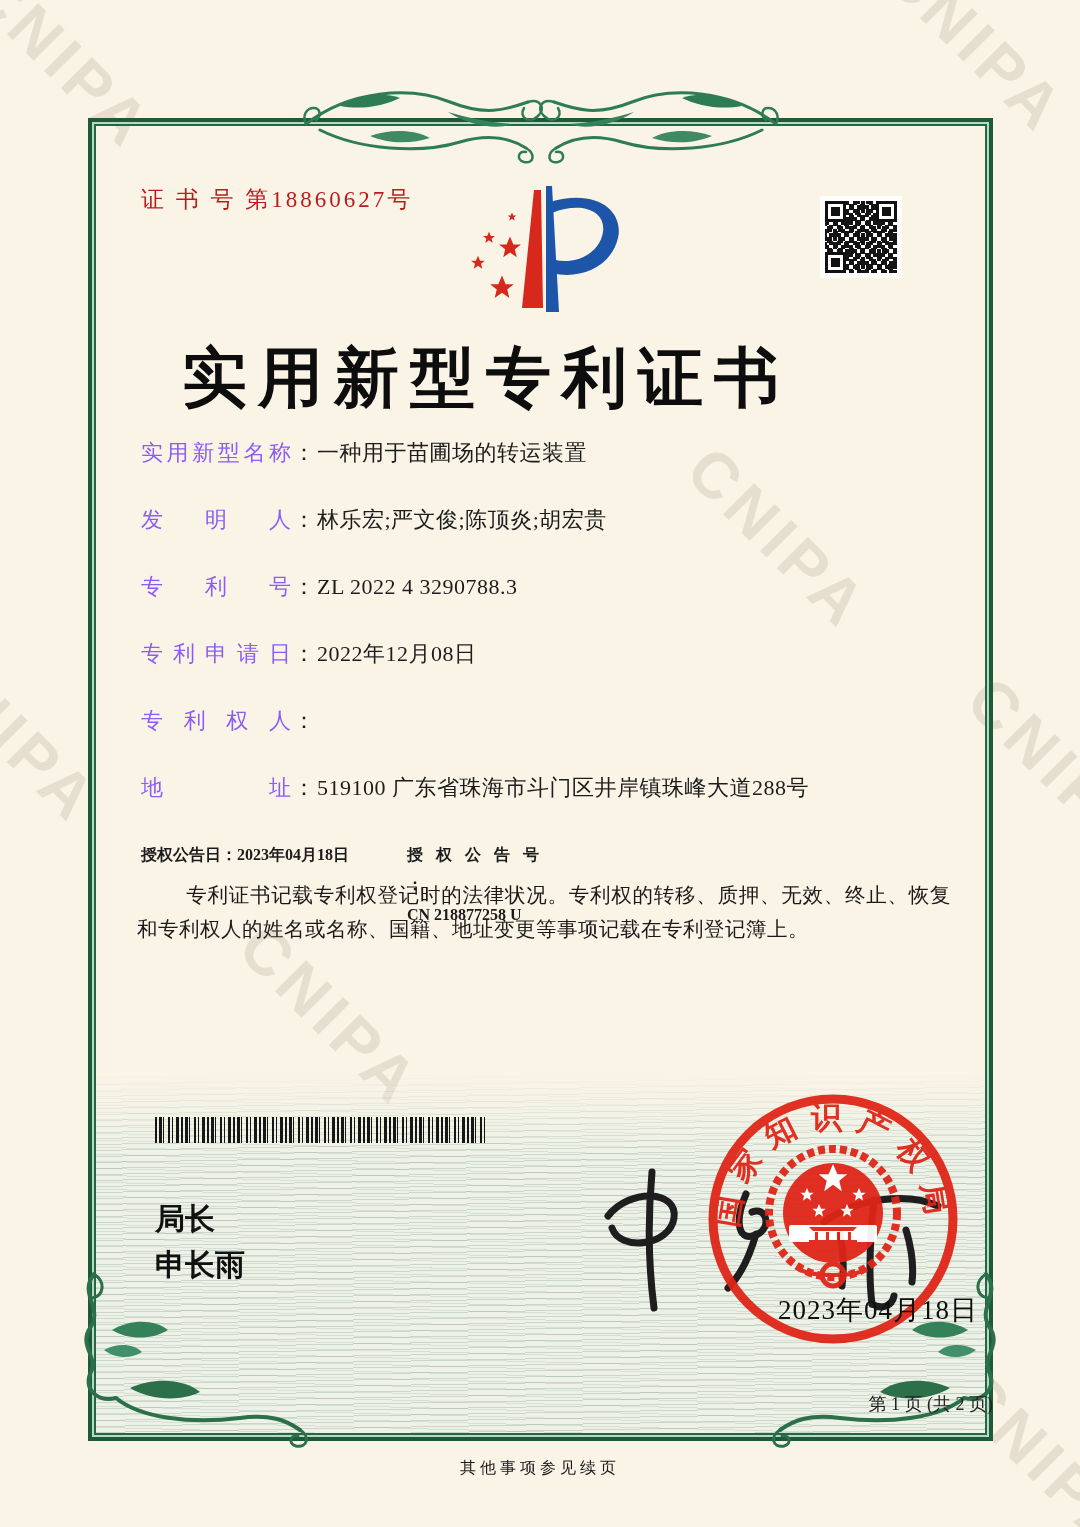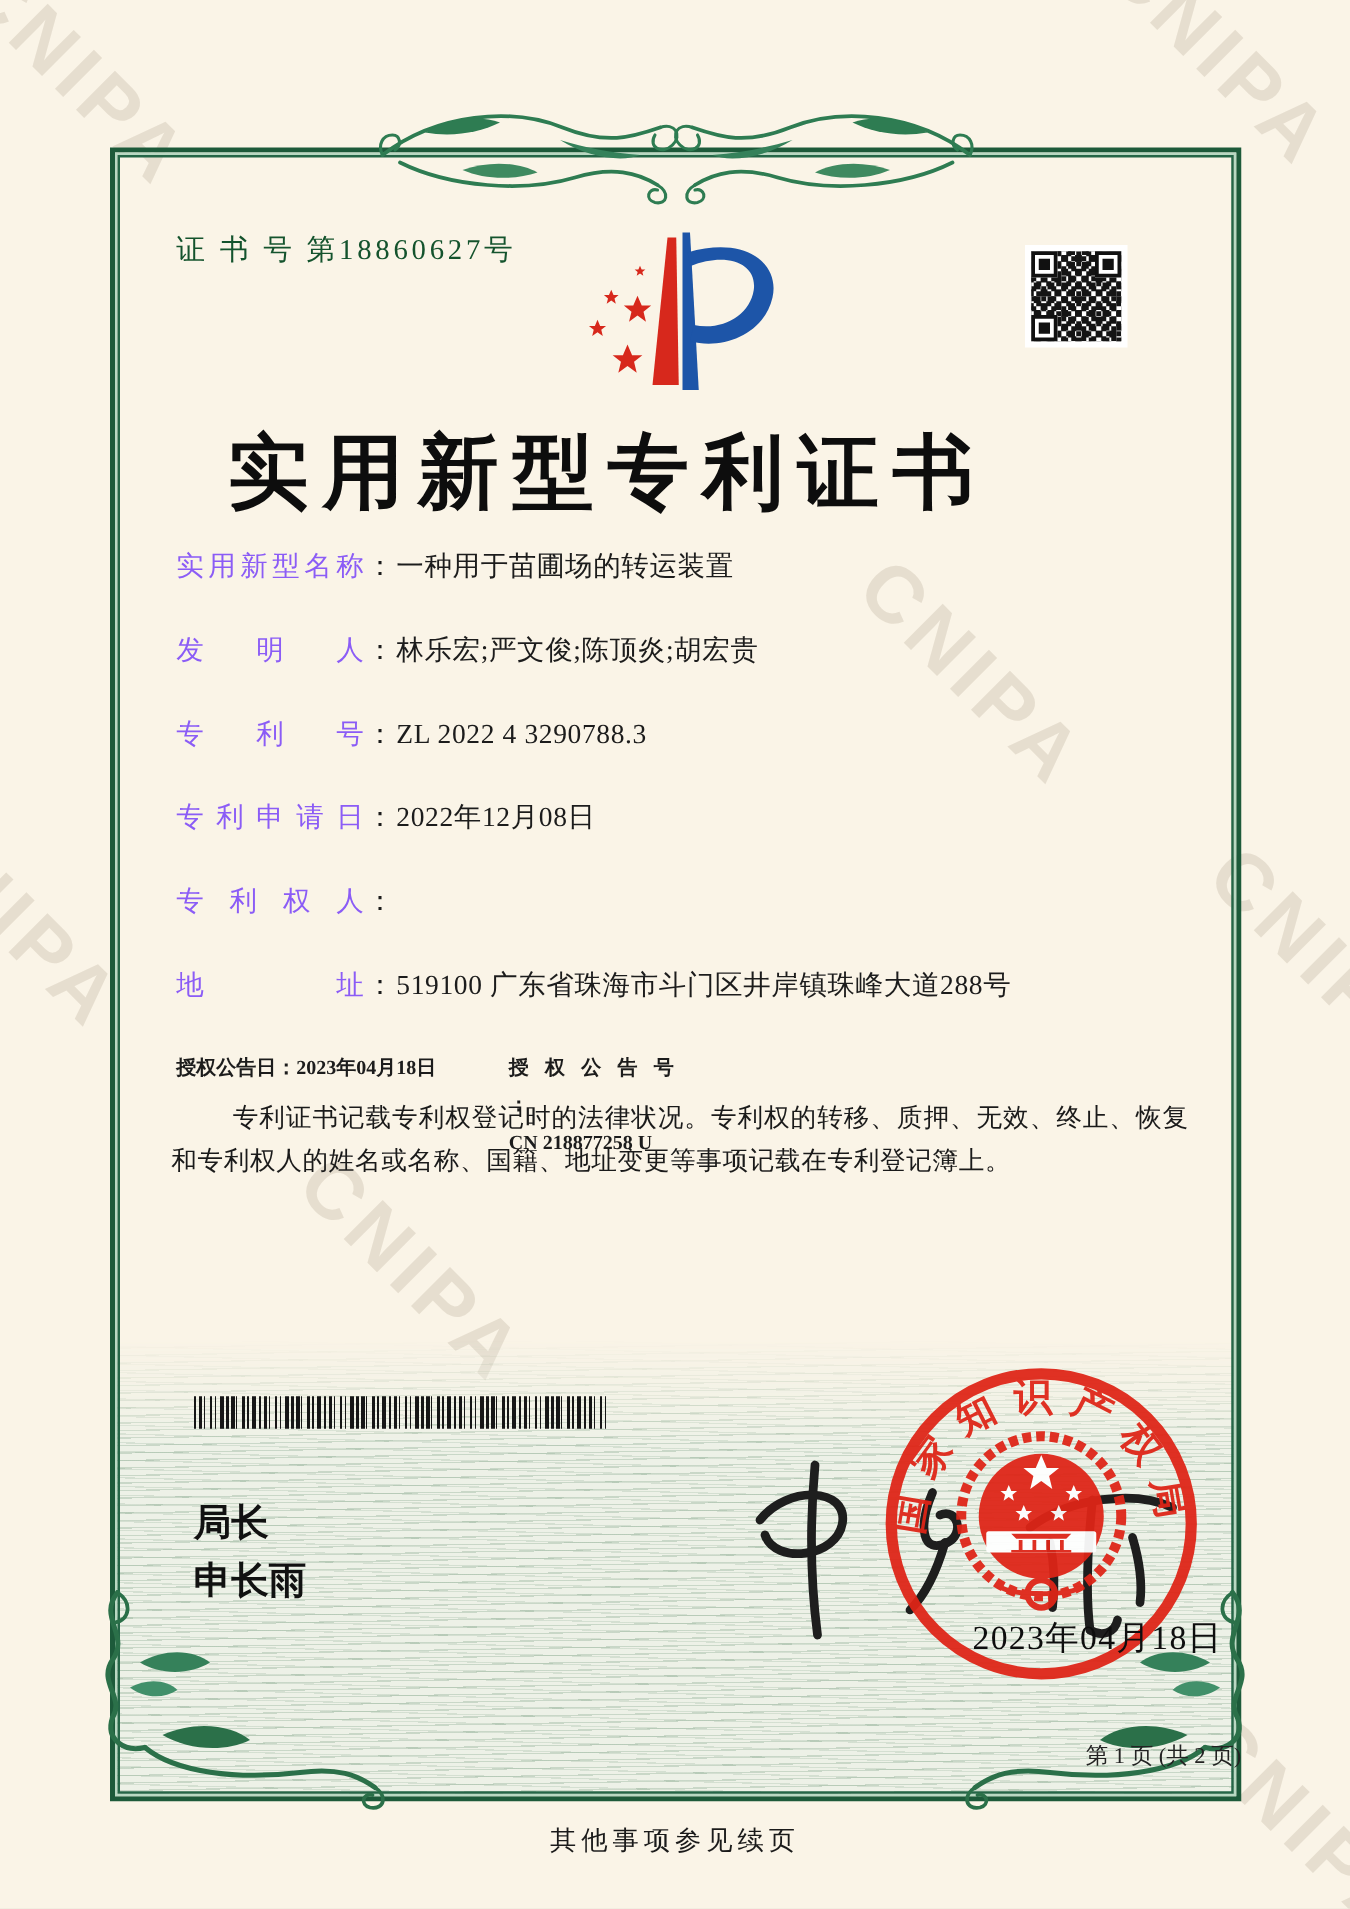--- a/index.html
+++ b/index.html
@@ -35,21 +35,21 @@
     -webkit-mask-image:linear-gradient(180deg, transparent 0, #000 85px);
     mask-image:linear-gradient(180deg, transparent 0, #000 85px);
   }
   
   .orn { position:absolute; z-index:3; pointer-events:none; }
   .orn-top { left:298px; top:72px; width:486px; height:96px; }
   .orn-bl  { left:60px;  top:1272px; width:262px; height:182px; }
   .orn-br  { left:758px; top:1272px; width:262px; height:182px; }
   
   .content { position:absolute; inset:0; z-index:4; }
-  .cert-no { position:absolute; left:141px; top:184px; font-size:23px; letter-spacing:3px; color:#14532d; }
+  .cert-no { position:absolute; left:141px; top:184px; font-size:23px; letter-spacing:3px; color:#b91c1c; }
   .logo { position:absolute; left:440px; top:172px; width:200px; height:152px; }
   .qr {
     position:absolute; left:820px; top:196px; width:82px; height:82px;
     background:#fff; padding:5px;
   }
   .qr .mods {
     position:absolute; inset:5px;
     background-image:
       repeating-conic-gradient(#141414 0 25%, rgba(0,0,0,0) 0 50%),
       repeating-conic-gradient(#fff 0 25%, #141414 0 50%);
@@ -92,21 +92,21 @@
     font-family:"Liberation Sans","DejaVu Sans",sans-serif;
     font-weight:bold; font-size:30px; line-height:46px; color:#111;
   }
   .signature { position:absolute; left:556px; top:1158px; width:446px; height:164px; }
   .seal { position:absolute; left:702px; top:1088px; width:262px; height:262px; opacity:0.94; }
   .seal-date {
     position:absolute; left:735px; top:1292px; width:286px; text-align:center;
     font-size:27px; letter-spacing:1px; color:#0e0e0e; z-index:5;
   }
   .page-info { position:absolute; left:88px; width:905px; top:1392px; text-align:right; font-size:18px; color:#222; }
-  .continuation { position:absolute; left:0; width:1080px; top:1458px; text-align:center; font-size:21px; letter-spacing:4px; color:#1a1a1a; }
+  .continuation { position:absolute; left:0; width:1080px; top:1458px; text-align:center; font-size:16px; letter-spacing:4px; color:#1a1a1a; }
 </style>
 </head>
 <body>
 
 <div class="page">
 
   <span class="wm" style="left:62px;top:58px;">CNIPA</span>
   <span class="wm" style="left:975px;top:42px;">CNIPA</span>
   <span class="wm" style="left:778px;top:538px;">CNIPA</span>
   <span class="wm" style="left:8px;top:732px;">CNIPA</span>

